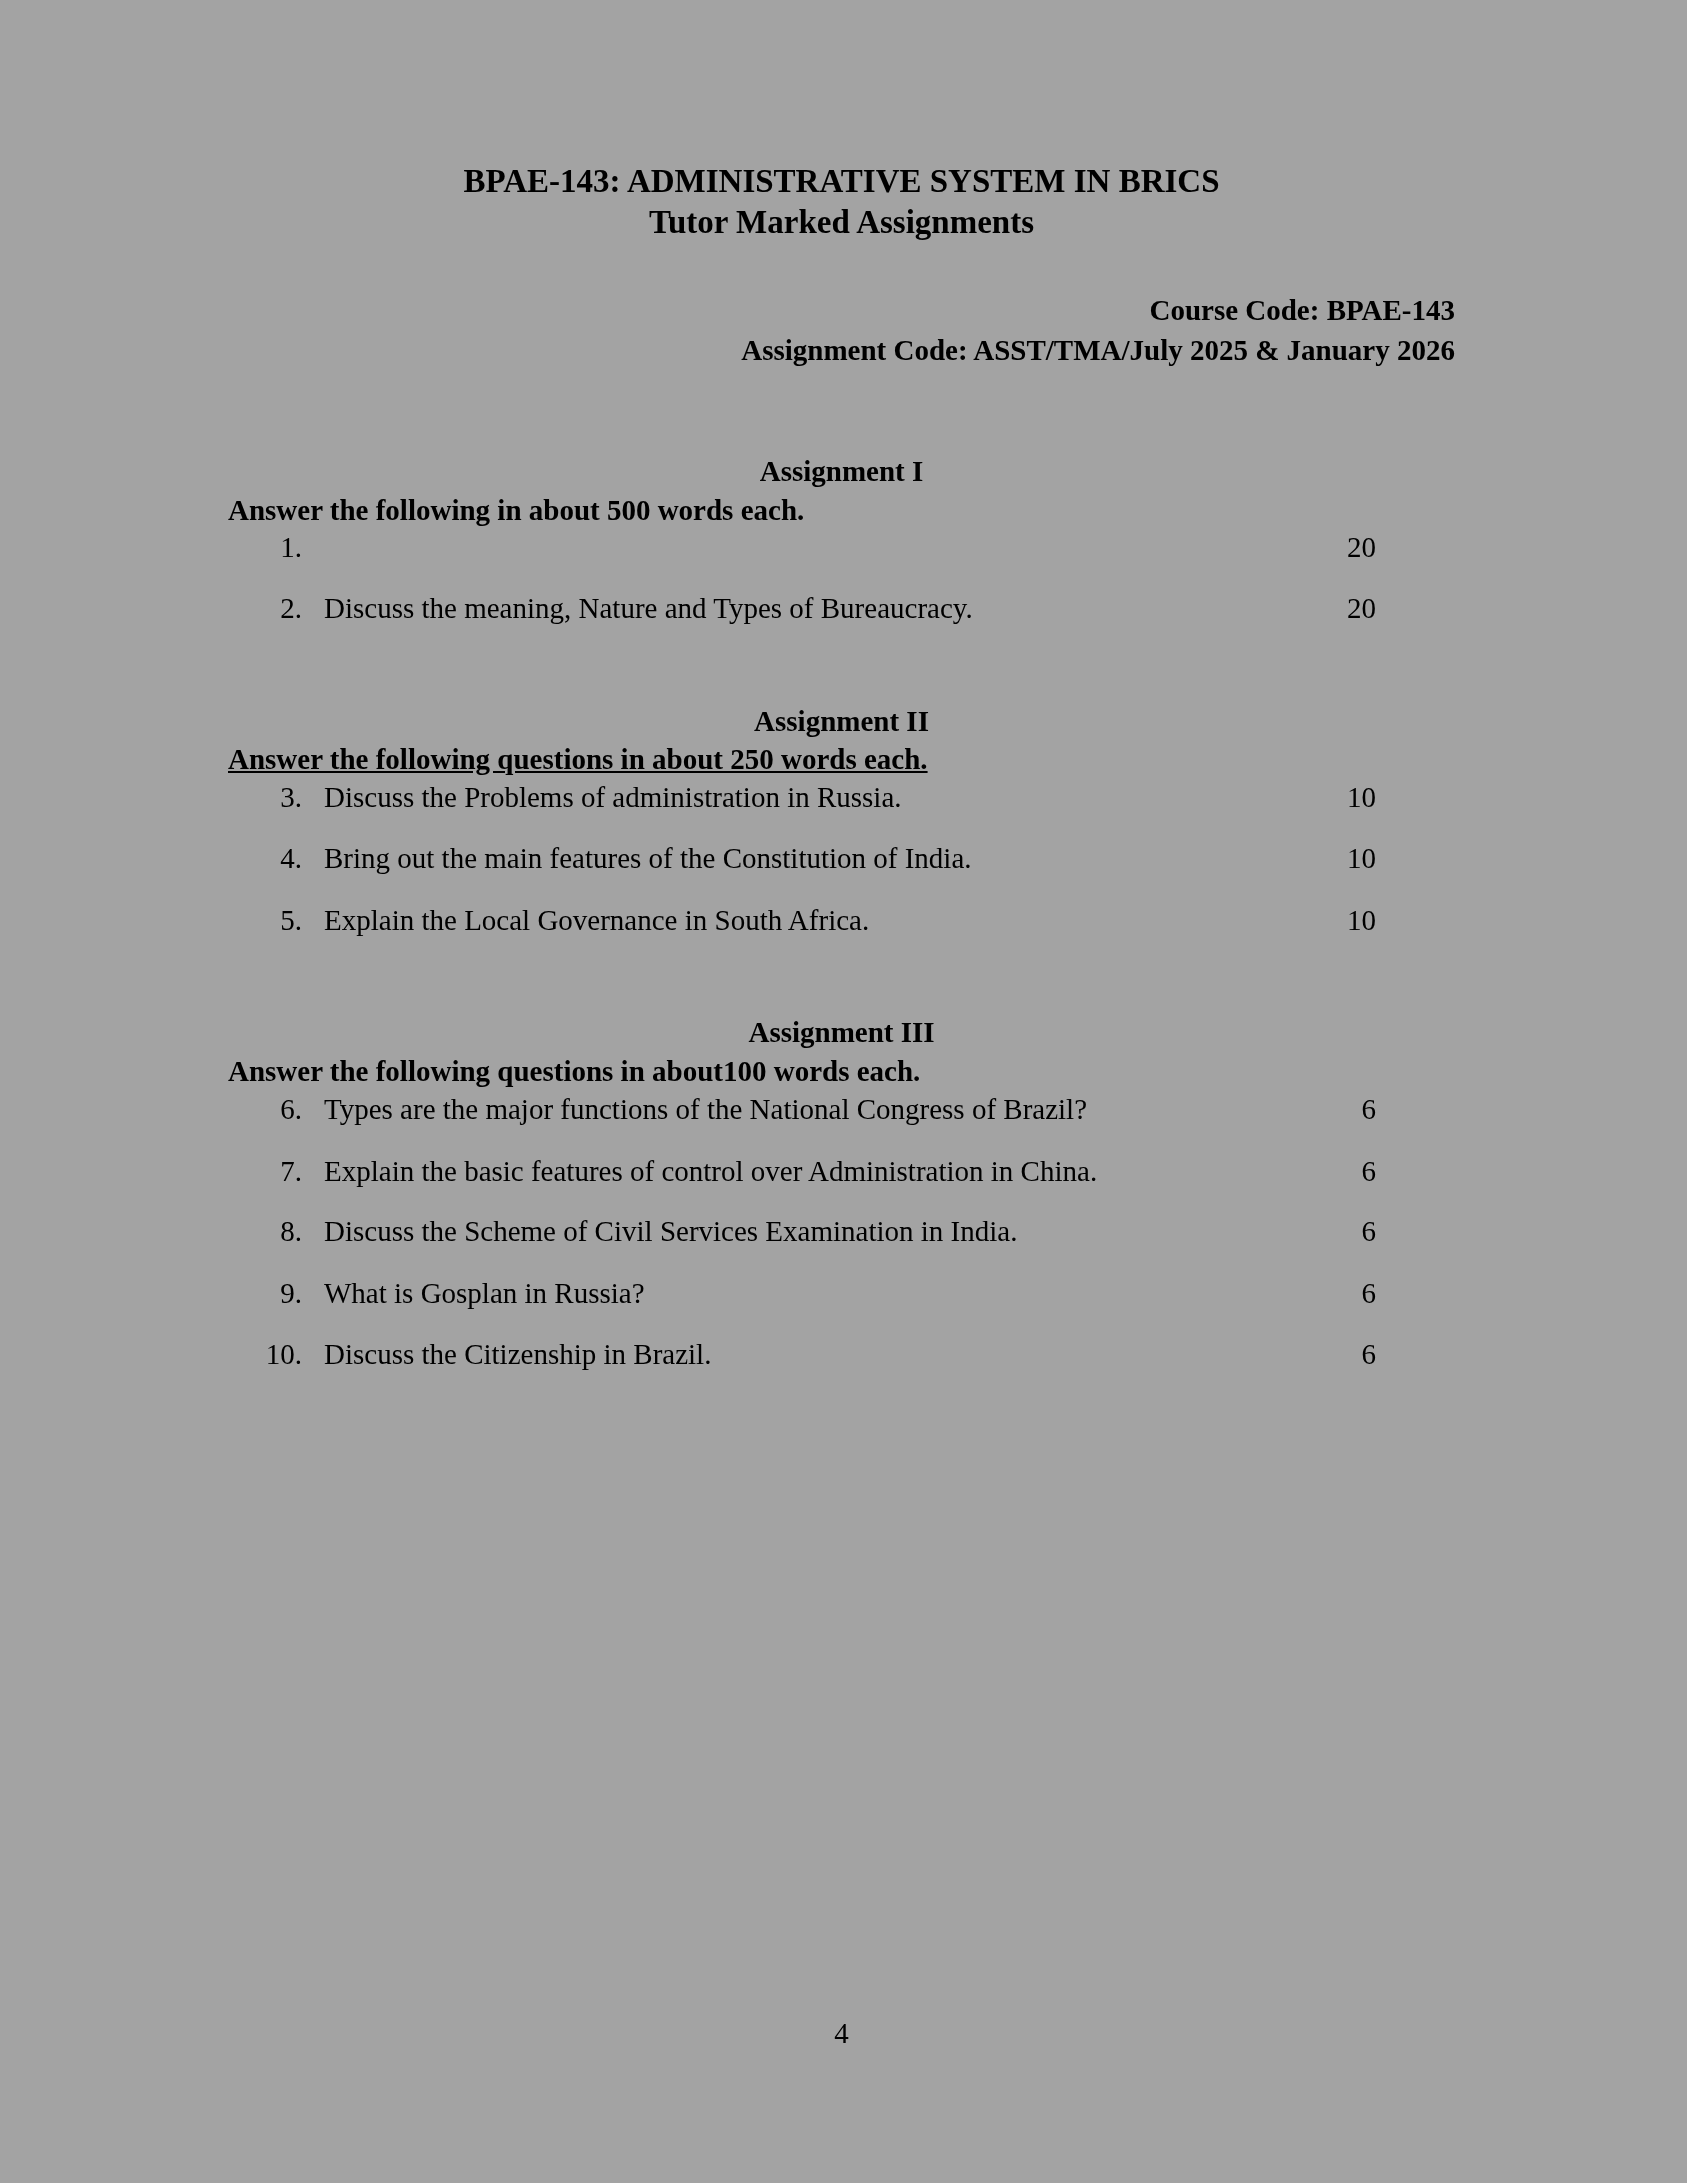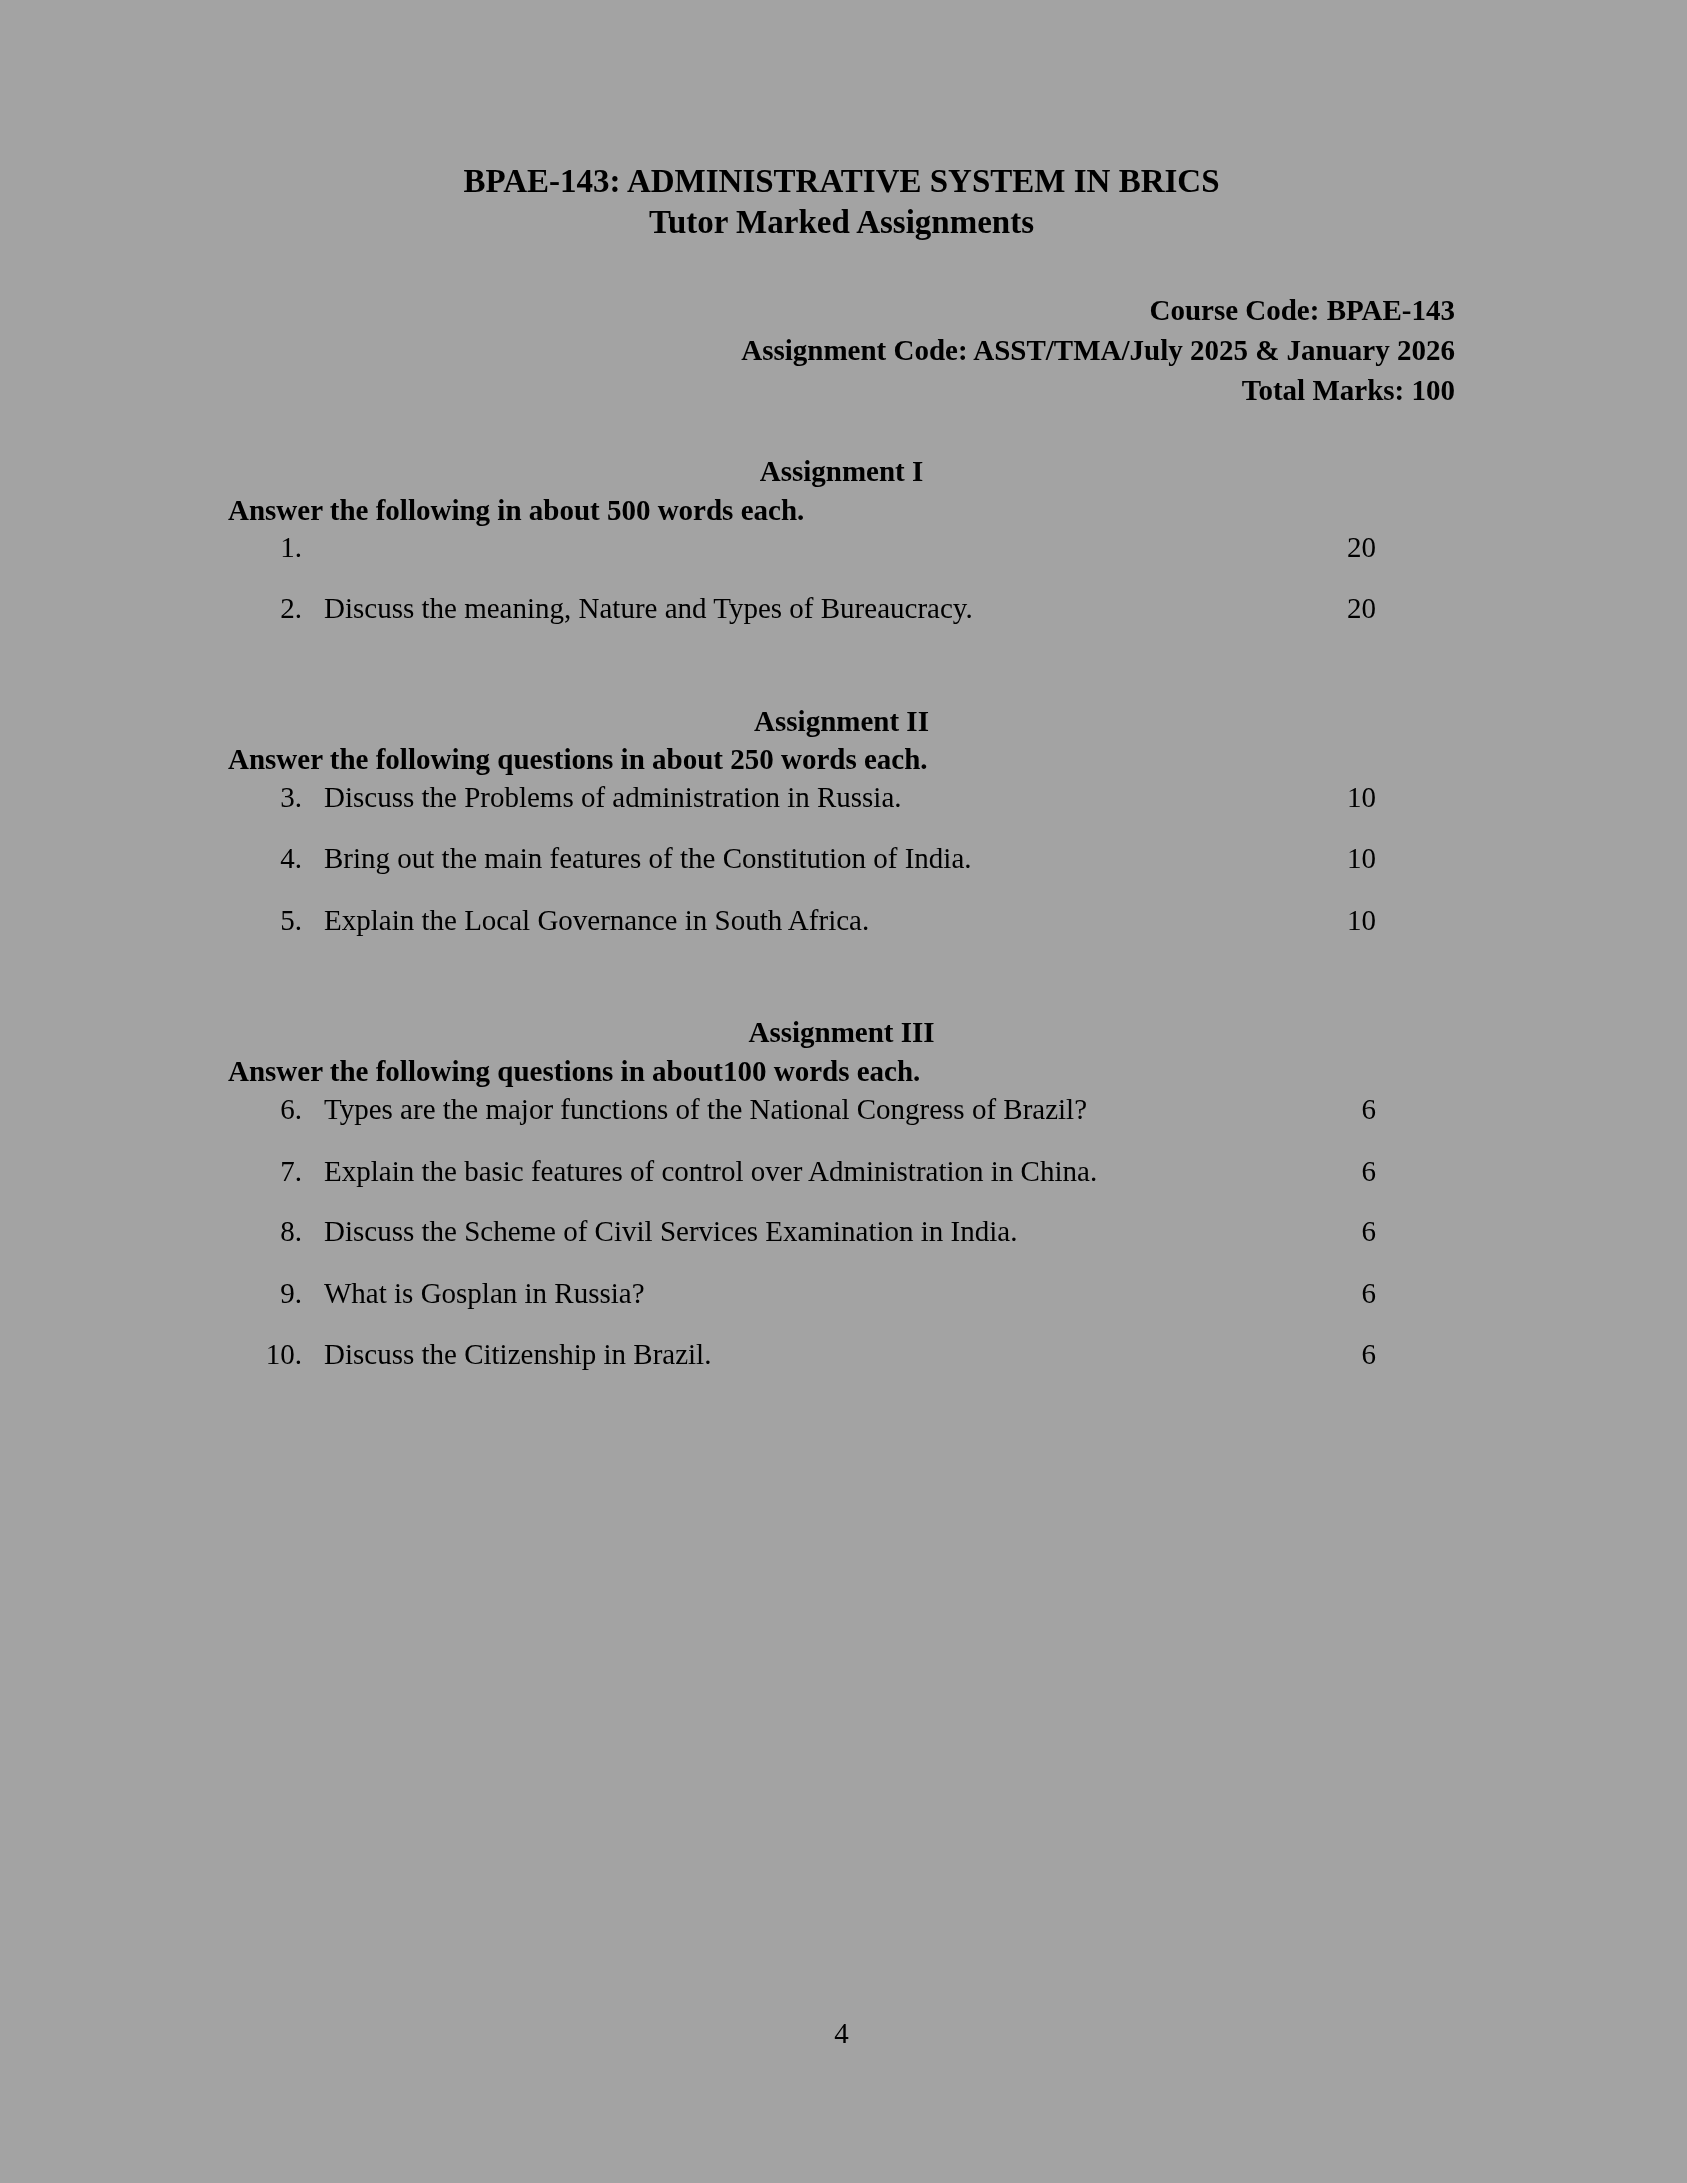--- a/index.html
+++ b/index.html
@@ -72,37 +72,36 @@
 </head>
 <body>
 
 <div class="page">
 
   <div class="title-line" style="top: 161px;">BPAE-143: ADMINISTRATIVE SYSTEM IN BRICS</div>
   <div class="title-line" style="top: 202px;">Tutor Marked Assignments</div>
 
   <div class="line bold right" style="top: 292px;">Course Code: BPAE-143</div>
   <div class="line bold right" style="top: 332px;">Assignment Code: ASST/TMA/July 2025 &amp; January 2026</div>
-  <div class="line bold right" style="top: 372px;">Total Marks: 100</div>
 
   <div class="line bold center" style="top: 453px;">Assignment I</div>
   <div class="line bold" style="top: 492px;">Answer the following in about 500 words each.</div>
 
   <div class="q-row" style="top: 529px;">
     <span class="q-num">1.</span>
     <span class="q-marks">20</span>
   </div>
   <div class="q-row" style="top: 590px;">
     <span class="q-num">2.</span>
     <span class="q-text">Discuss the meaning, Nature and Types of Bureaucracy.</span>
     <span class="q-marks">20</span>
   </div>
 
   <div class="line bold center" style="top: 703px;">Assignment II</div>
-  <div class="line bold" style="top: 741px;">Answer the following questions in about 250 words each.</div>
+  <div class="line bold" style="top: 741px; text-decoration: underline;">Answer the following questions in about 250 words each.</div>
 
   <div class="q-row" style="top: 779px;">
     <span class="q-num">3.</span>
     <span class="q-text">Discuss the Problems of administration in Russia.</span>
     <span class="q-marks">10</span>
   </div>
   <div class="q-row" style="top: 840px;">
     <span class="q-num">4.</span>
     <span class="q-text">Bring out the main features of the Constitution of India.</span>
     <span class="q-marks">10</span>

